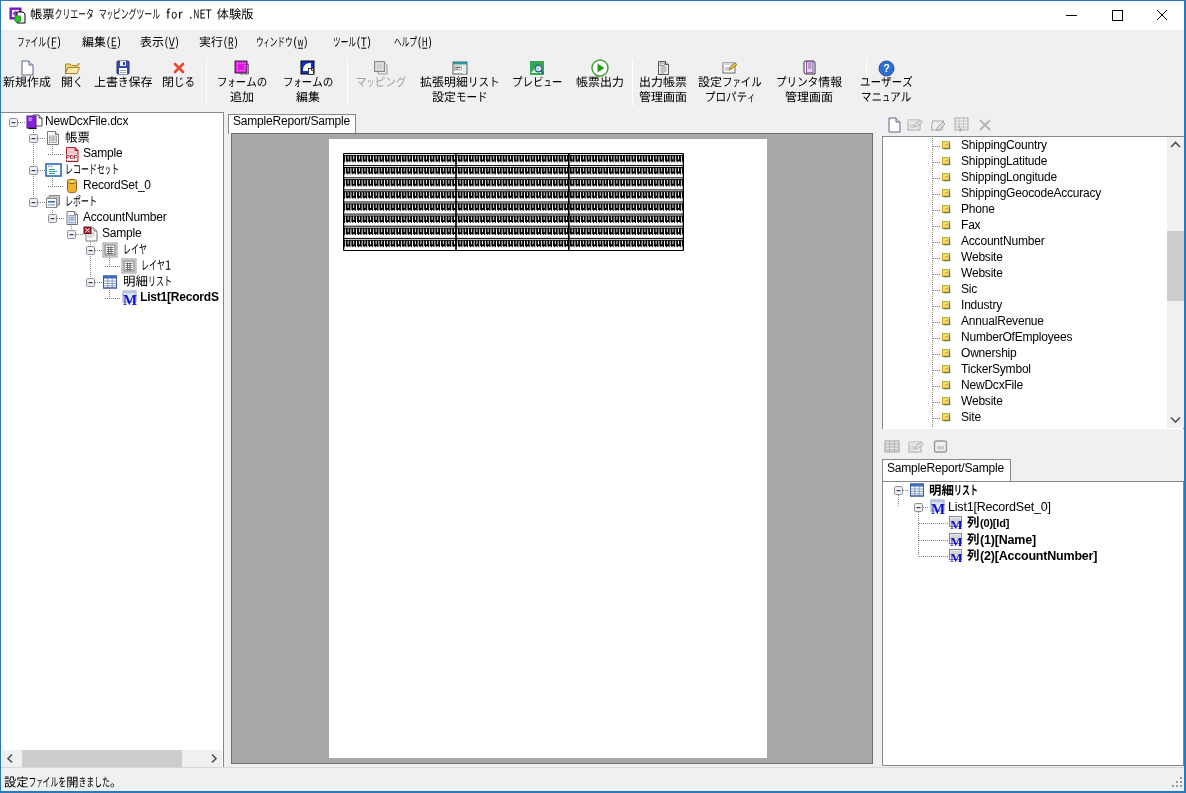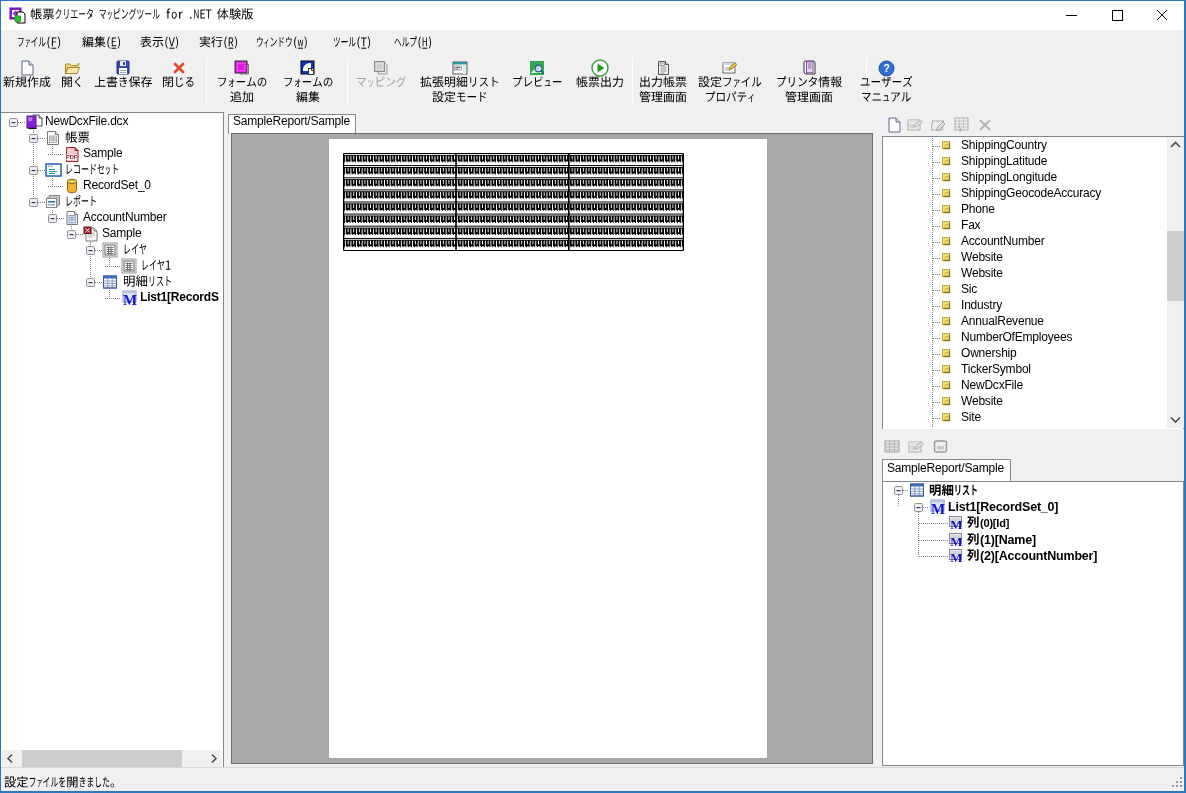--- a/index.html
+++ b/index.html
@@ -601,21 +601,21 @@
       <rect x="0.5" y="0.5" width="8" height="8" rx="1" fill="#fcfcfc" stroke="#919191"></rect>
 <rect x="1.5" y="1.5" width="6" height="6" rx="0.5" fill="#f4f4f4" stroke="#e0e0e0" stroke-width="0.6"></rect>
       <rect x="2.5" y="4" width="4" height="1.2" fill="#223a7a"></rect>
     </svg>
     <div class="hd" style="left:923px;top:507px;width:6px"></div>
     <svg class="ic" style="left:929px;top:499px" width="17" height="16" viewBox="0 0 17 16">
       <rect x="2" y="1" width="13" height="11" fill="#dfe8f4" stroke="#8899bb"></rect>
 <rect x="2" y="1" width="13" height="2.4" fill="#b7c6e0"></rect>
 <text x="9" y="14.5" font-family="Liberation Serif" font-size="15" font-weight="bold" fill="#1111cc" text-anchor="middle">M</text>
     </svg>
-    <div class="txt" style="left:948px;top:500px;font-weight:bold;font-size:12.5px">List1[RecordSet_0]</div>
+    <div class="txt" style="left:948px;top:500px;font-weight:normal;font-size:12.5px">List1[RecordSet_0]</div>
     <div class="vd" style="left:918px;top:512px;height:44px"></div>
     <div class="hd" style="left:919px;top:523px;width:29px"></div>
     <svg class="ic" style="left:948px;top:515px" width="16" height="16" viewBox="0 0 16 16">
       <rect x="1.5" y="1.5" width="12" height="10" fill="#eee" stroke="#889"></rect>
 <path d="M2.5 4h10M2.5 6h10M2.5 8h10" stroke="#aab" stroke-width="0.8"></path>
 <text x="8.5" y="14" font-family="Liberation Serif" font-size="13" font-weight="bold" fill="#1111cc" text-anchor="middle">M</text>
     </svg>
     <svg class="jt" style="left:967px;top:515.5px" width="12.5" height="15.6" viewBox="0 0 12.5 15.6">
       <path fill="#000" d="M7.2 1.5V8.4H8.7V1.5ZM10.1 0.3V10.0C10.1 10.3 10 10.3 9.8 10.3C9.5 10.3 8.8 10.3 8 10.3C8.2 10.7 8.4 11.4 8.5 11.8C9.6 11.8 10.4 11.8 10.9 11.5C11.4 11.3 11.6 10.9 11.6 10.0V0.3ZM5 4.8C4.8 5.5 4.6 6.2 4.4 6.8C3.9 6.5 3.2 6.1 2.7 5.7C2.8 5.4 3 5.1 3.1 4.8ZM0.6 0.6V2.0H2.6C2.1 3.7 1.3 5.6 0.1 6.8C0.4 7 0.9 7.5 1.2 7.8C1.5 7.5 1.7 7.2 1.9 6.9C2.5 7.3 3.2 7.8 3.7 8.1C3 9.3 2 10.2 0.9 10.8C1.3 11 1.8 11.5 2 11.9C4.3 10.5 6 7.8 6.6 3.7L5.7 3.4L5.4 3.4H3.7C3.8 3 4 2.5 4.1 2.0H6.9V0.6Z"></path>
     </svg>

